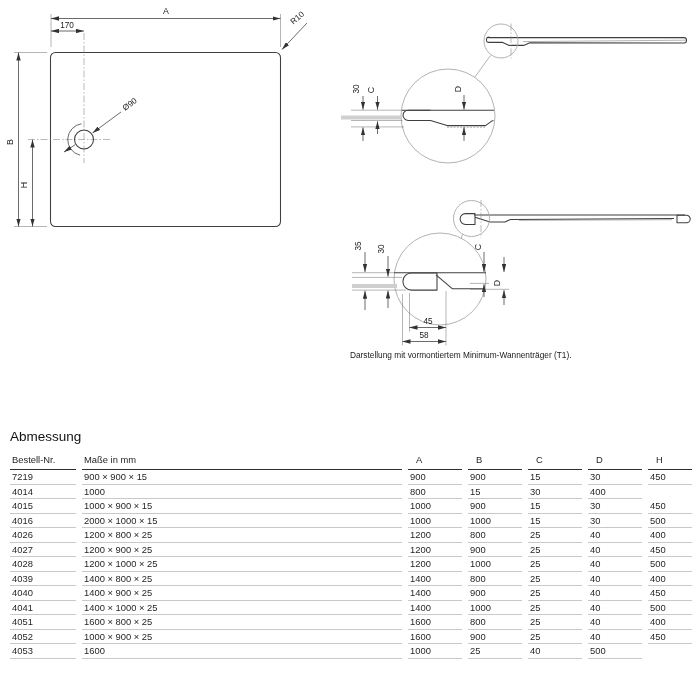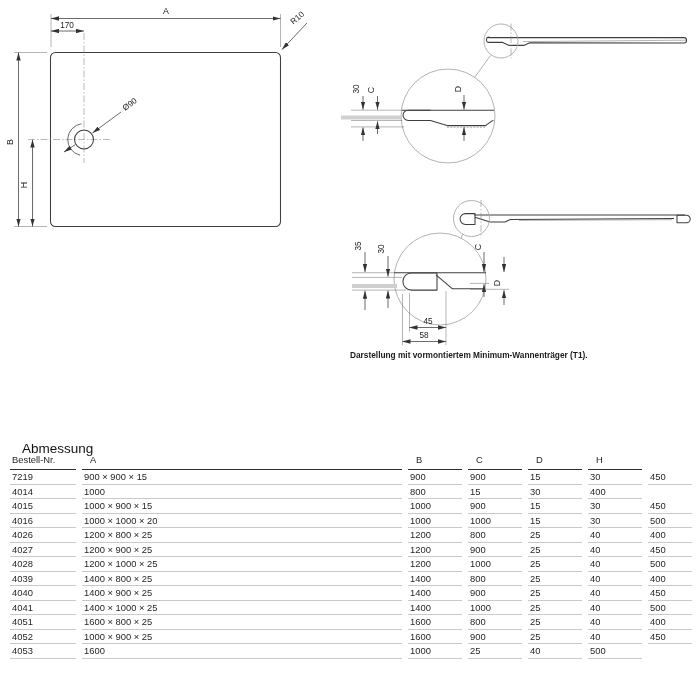--- a/index.html
+++ b/index.html
@@ -8,22 +8,22 @@
   .drawing{position:absolute;left:0;top:0;}
   svg text{font-family:"Liberation Sans",sans-serif;fill:#222;}
   .dimtxt{font-size:8.2px;}
   .lettertxt{font-size:8.8px;}
   .outline{fill:none;stroke:#3f3f3f;stroke-width:1.05;stroke-linejoin:round;}
   .thin{fill:none;stroke:#6a6a6a;stroke-width:0.5;}
   .dim{fill:none;stroke:#3a3a3a;stroke-width:0.75;}
   .gcirc{fill:none;stroke:#a9a9a9;stroke-width:0.9;}
   .cl{fill:none;stroke:#8c8c8c;stroke-width:0.6;stroke-dasharray:7 2 1.5 2;}
   .ghost{fill:none;stroke:#cfcfcf;stroke-width:4.2;}
-  .caption{position:absolute;left:350px;top:350px;width:300px;font-size:8.3px;font-weight:700;color:#1a1a1a;}
-  .heading{position:absolute;left:10px;top:429px;margin:12px;font-size:13.5px;font-weight:500;color:#111;}
+  .caption{position:absolute;left:350px;top:350px;width:300px;font-size:8.3px;font-weight:400;color:#1a1a1a;}
+  .heading{position:absolute;left:10px;top:429px;margin:0;font-size:13.5px;font-weight:500;color:#111;}
   .dtable{position:absolute;left:10px;top:451px;width:682px;font-size:9.4px;color:#262626;}
   .thead,.trow{display:grid;grid-template-columns:66px 320px 54px 54px 54px 54px 44px;column-gap:6px;}
   .thead>div{padding:3px 0 4px 2px;border-bottom:1.6px solid #2e2e2e;}
   .thead>div.ind{padding-left:8px;}
   .tcell{padding:2.2px 0 1.3px 2px;border-bottom:1px solid #c9c9c9;line-height:10.3px;height:14.5px;box-sizing:border-box;}
 </style>
 </head>
 <body>
 
 <div class="page">
@@ -132,20 +132,21 @@
     </g>
   </svg>
 
   <div class="caption">Darstellung mit vormontiertem Minimum-Wannenträger (T1).</div>
 
   <h2 class="heading">Abmessung</h2>
 
   <div class="dtable">
     <div class="thead">
       <div>Bestell-Nr.</div>
+      <div>Maße in mm</div>
       <div class="ind">A</div>
       <div class="ind">B</div>
       <div class="ind">C</div>
       <div class="ind">D</div>
       <div class="ind">H</div>
     </div>
     <div>
         <div class="trow">
           <div class="tcell c0">7219</div>
           <div class="tcell c1">900 × 900 × 15</div>
@@ -167,21 +168,21 @@
           <div class="tcell c0">4015</div>
           <div class="tcell c1">1000 × 900 × 15</div>
           <div class="tcell c2">1000</div>
           <div class="tcell c3">900</div>
           <div class="tcell c4">15</div>
           <div class="tcell c5">30</div>
           <div class="tcell c6">450</div>
         </div>
         <div class="trow">
           <div class="tcell c0">4016</div>
-          <div class="tcell c1">1000 × 1000 × 20</div>
+          <div class="tcell c1">2000 × 1000 × 15</div>
           <div class="tcell c2">1000</div>
           <div class="tcell c3">1000</div>
           <div class="tcell c4">15</div>
           <div class="tcell c5">30</div>
           <div class="tcell c6">500</div>
         </div>
         <div class="trow">
           <div class="tcell c0">4026</div>
           <div class="tcell c1">1200 × 800 × 25</div>
           <div class="tcell c2">1200</div>

